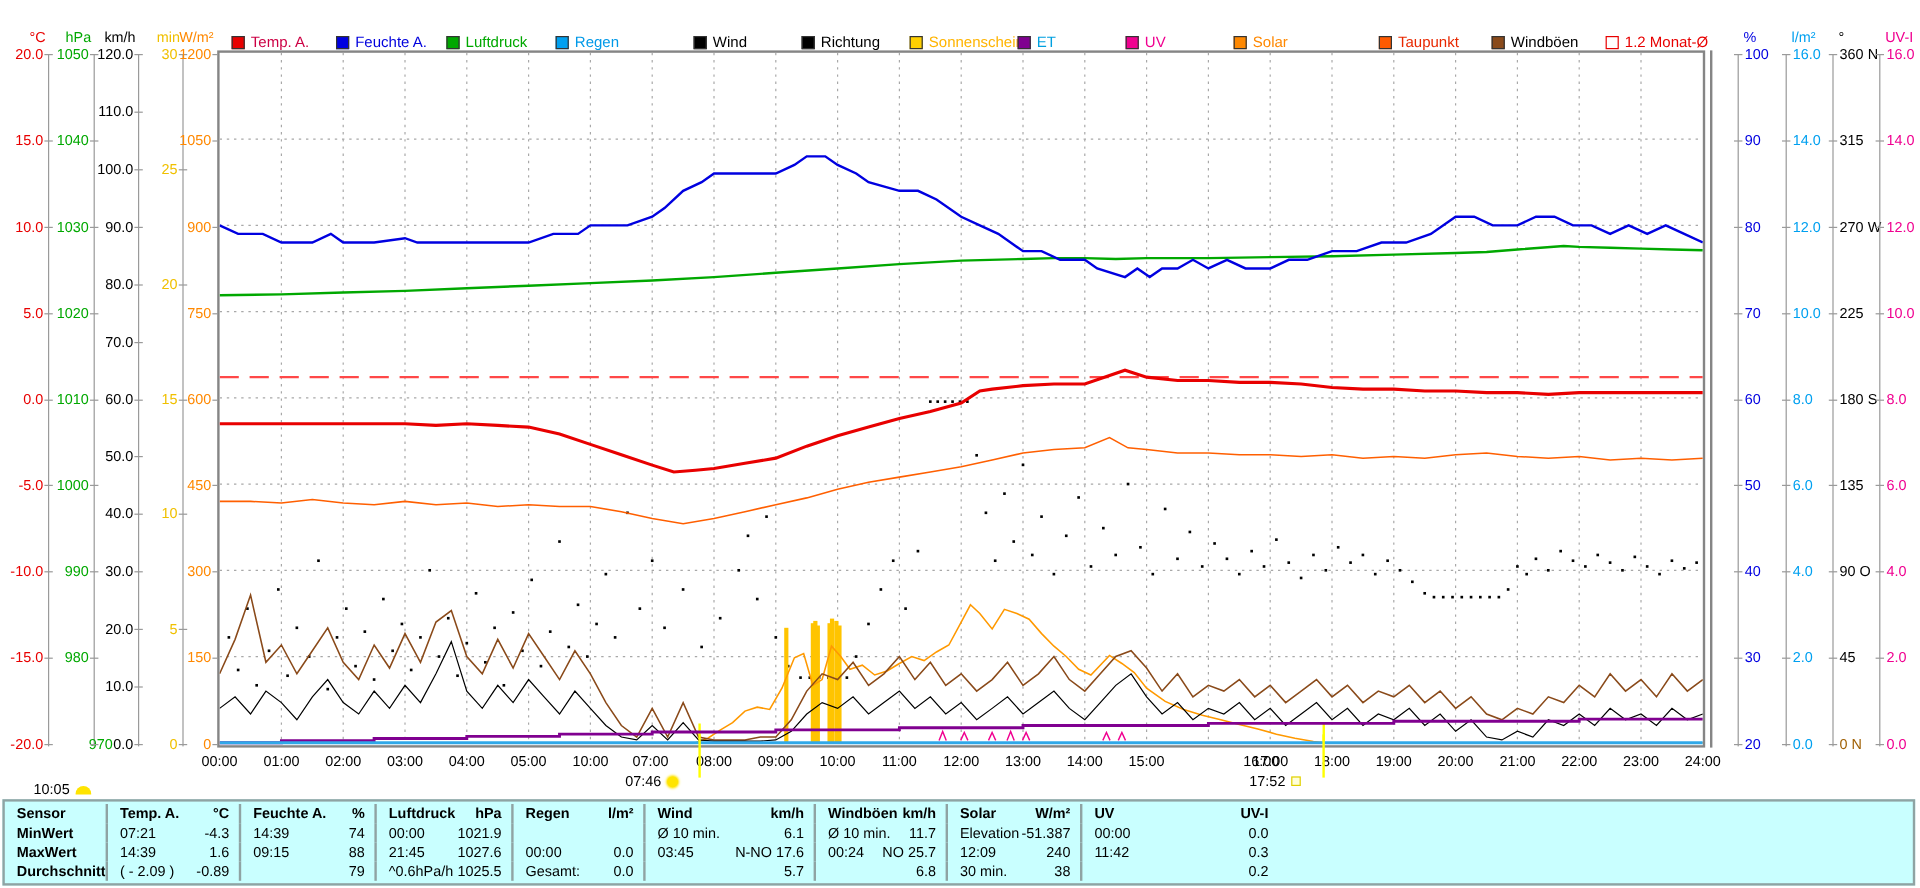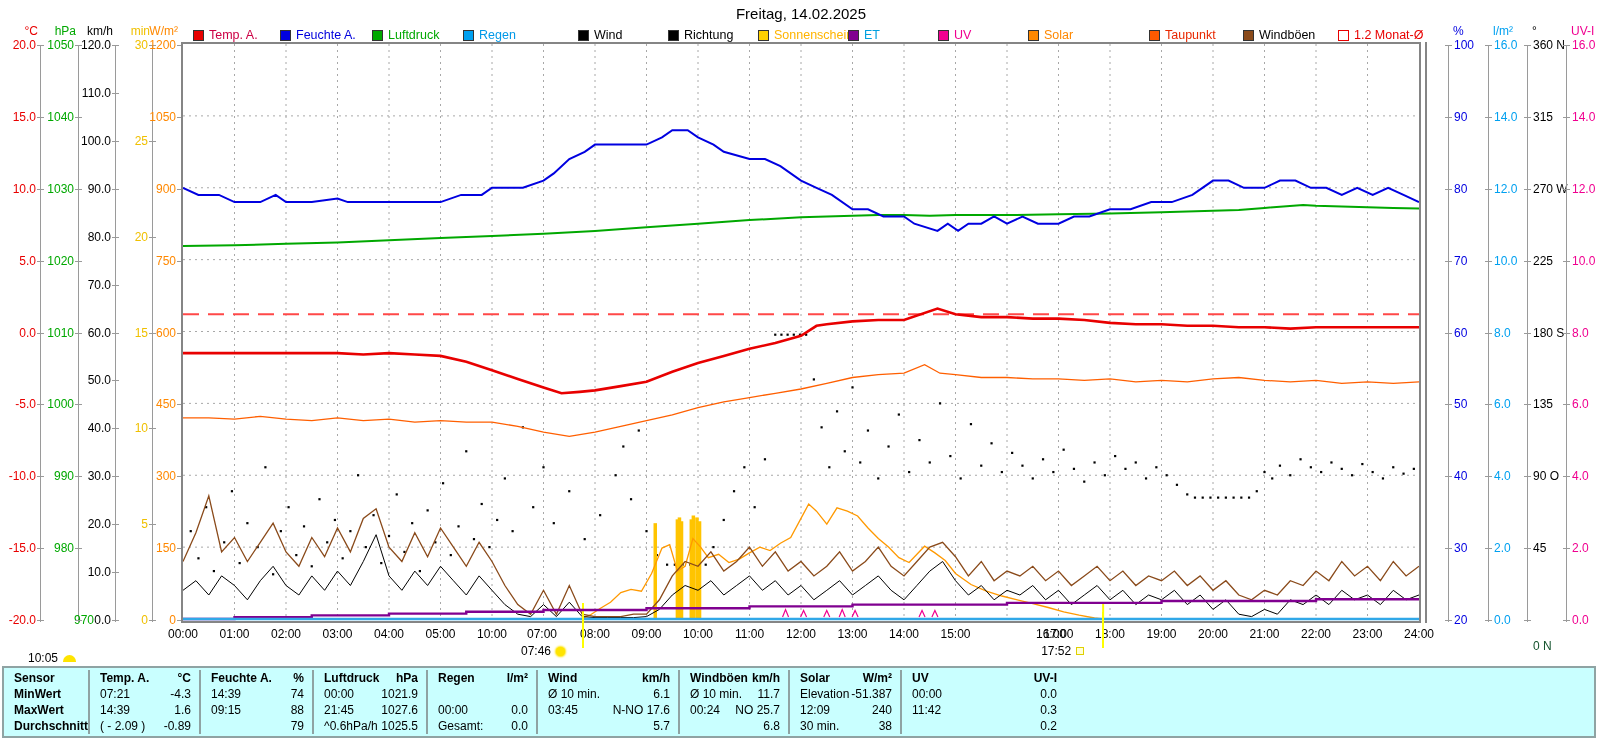--- a/index.html
+++ b/index.html
@@ -26,21 +26,20 @@
   #info-table{position:absolute;left:2px;top:666px;width:1594px;box-sizing:border-box;border:2px solid #8fa3a3;background:#c9ffff;display:grid;grid-template-columns:84px 111px 113px 114px 110px 142px 110px 112px 165px 1fr;font-size:12px;padding:2px 0;}
   .tcell{height:16px;line-height:16px;display:flex;justify-content:space-between;padding:0 8px 0 10px;box-sizing:border-box;overflow:hidden;}
   .tsep{border-left:2px solid #8fa3a3;}
   .tbold{font-weight:bold;}
   .tr-head{font-weight:bold;}
 </style>
 </head>
 <body>
 
 <div id="app">
-  <div id="title">Freitag, 14.02.2025</div>
   <div id="legend">
       <div class="leg" style="left: 193px;">
         <div class="sq" style="background: rgb(232, 0, 0);"></div>
         <div class="lbl" style="color: rgb(204, 0, 68);">Temp. A.</div>
       </div>
       <div class="leg" style="left: 280px;">
         <div class="sq" style="background: rgb(0, 0, 224);"></div>
         <div class="lbl" style="color: rgb(0, 0, 221);">Feuchte A.</div>
       </div>
       <div class="leg" style="left: 372px;">
@@ -243,21 +242,21 @@
       <div class="tickR" style="left: 1533px; top: 254.625px; width: 42px; color: rgb(0, 0, 0);">225</div>
       <div class="tm" style="left: 1524px; top: 261px;"></div>
       <div class="tickR" style="left: 1533px; top: 326.5px; width: 42px; color: rgb(0, 0, 0);">180 S</div>
       <div class="tm" style="left: 1524px; top: 333px;"></div>
       <div class="tickR" style="left: 1533px; top: 398.375px; width: 42px; color: rgb(0, 0, 0);">135</div>
       <div class="tm" style="left: 1524px; top: 404px;"></div>
       <div class="tickR" style="left: 1533px; top: 470.25px; width: 42px; color: rgb(0, 0, 0);">90 O</div>
       <div class="tm" style="left: 1524px; top: 476px;"></div>
       <div class="tickR" style="left: 1533px; top: 542.125px; width: 42px; color: rgb(0, 0, 0);">45</div>
       <div class="tm" style="left: 1524px; top: 548px;"></div>
-      <div class="tickR" style="left: 1533px; top: 614px; width: 42px; color: #14532d; margin-top: 26px;">0 N</div>
+      <div class="tickR" style="left: 1533px; top: 614px; width: 42px; color: #a16207;">0 N</div>
       <div class="tm" style="left: 1524px; top: 620px;"></div>
       <div class="vline" style="left: 1566px;"></div>
       <div class="unit" style="left: 1571px; width: 40px; color: rgb(240, 0, 144);">UV-I</div>
       <div class="tickR" style="left: 1572px; top: 39px; width: 42px; color: rgb(240, 0, 144);">16.0</div>
       <div class="tm" style="left: 1563px; top: 45px;"></div>
       <div class="tickR" style="left: 1572px; top: 110.875px; width: 42px; color: rgb(240, 0, 144);">14.0</div>
       <div class="tm" style="left: 1563px; top: 117px;"></div>
       <div class="tickR" style="left: 1572px; top: 182.75px; width: 42px; color: rgb(240, 0, 144);">12.0</div>
       <div class="tm" style="left: 1563px; top: 189px;"></div>
       <div class="tickR" style="left: 1572px; top: 254.625px; width: 42px; color: rgb(240, 0, 144);">10.0</div>

